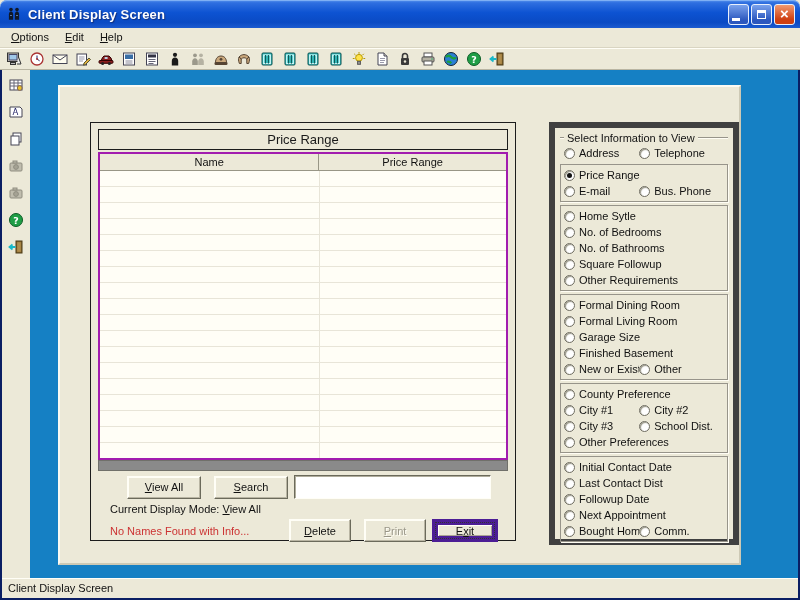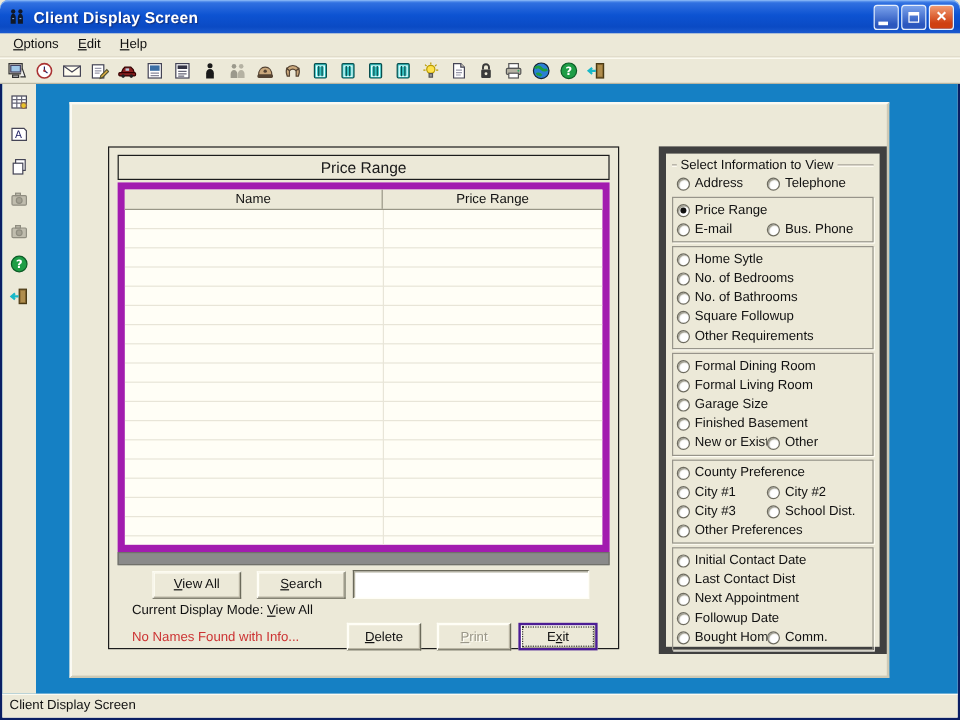--- a/index.html
+++ b/index.html
@@ -45,21 +45,21 @@
   .side-strip .tb-icon { height:20px; }
 
   .panel { position:absolute; left:56px; top:15px; width:683px; height:480px; background:#ece9d8;
     border:2px solid; border-color:#fbfaf3 #cdc9b5 #cdc9b5 #fbfaf3; }
 
   
   .main-group { position:absolute; left:30px; top:35px; width:426px; height:419px;
     border:1px solid #1c1c1c; }
   .grp-header { margin:6px 7px 0; height:21px; border:1px solid #1c1c1c; text-align:center;
     font-size:13px; line-height:19px; color:#1a1a1a; background:#ece9d8; }
-  .tablewrap { margin:2px 7px 0; height:308px; border:6px solid #a21caf; background:#fffef6;
+  .tablewrap { margin:2px 7px 0; height:308px; border:2px solid #a21caf; background:#fffef6;
     display:flex; flex-direction:column; }
   .thead { height:17px; flex:none; display:flex; background:#ece9d8; border-bottom:1px solid #989686; }
   .th { text-align:center; padding-top:2px; }
   .th-0 { flex:0 0 54%; border-right:1px solid #989686; }
   .th-1 { flex:1; }
   .tbody { flex:1; position:relative; overflow:hidden; }
   .trow { height:16px; border-bottom:1px solid #e8e5d8; }
   .vline { position:absolute; left:54%; top:0; bottom:0; width:1px; background:#e8e5d8; }
   .hscroll { margin:0 7px; height:11px; background:#8a8a8a; border:1px solid #70706a; }
 
@@ -70,21 +70,21 @@
   .btn-viewall { width:74px; margin-left:12px; }
   .btn-search { width:74px; margin-left:13px; }
   .search-input { flex:1; margin-left:6px; height:24px; background:#fff; border:1px solid;
     border-color:#6b6a5b #fffef6 #fffef6 #6b6a5b; box-shadow:inset 1px 1px 0 #b0ad9c;
     font-family:"Liberation Sans",sans-serif; font-size:11px; padding:0 3px; }
   .dispmode { margin:3px 0 0 19px; height:14px; }
   .bottomrow { margin:2px 7px 0 19px; display:flex; align-items:center; height:23px; }
   .redmsg { font-size:11px; }
   .btn-delete { width:62px; margin-left:auto; }
   .btn-print  { width:62px; margin-left:13px; color:#9a9789; text-shadow:1px 1px 0 #fffef6; }
-  .btn-exit   { width:66px; margin-left:6px; margin-right:10px; border:2px solid #4c1d95;
+  .btn-exit   { width:66px; margin-left:6px; margin-right:10px; border:6px solid #4c1d95;
     box-shadow:inset 1px 1px 0 #fffef6, inset -1px -1px 0 #a9a593;
     outline:1px dotted #333; outline-offset:-4px; }
 
   
   .right-panel { position:absolute; left:459px; top:35px; width:190px; height:423px;
     border:6px solid #404040; padding:2px 5px;margin-left:30px; }
   .cap-row { display:flex; align-items:center; height:13px; margin-top:1px; }
   .capline { height:2px; border-top:1px solid #97948a; border-bottom:1px solid #fffdf4; }
   .capline.pre { width:4px; }
   .capline.post { flex:1; }
@@ -552,27 +552,27 @@
                 </div>
                 <div class="irow">
                   <span class="icol cfull">
                     <span class="radio"></span>
                     <span class="rlabel">Last Contact Dist</span>
                   </span>
                 </div>
                 <div class="irow">
                   <span class="icol cfull">
                     <span class="radio"></span>
+                    <span class="rlabel">Followup Date</span>
+                  </span>
+                </div>
+                <div class="irow">
+                  <span class="icol cfull">
+                    <span class="radio"></span>
                     <span class="rlabel">Next Appointment</span>
-                  </span>
-                </div>
-                <div class="irow">
-                  <span class="icol cfull">
-                    <span class="radio"></span>
-                    <span class="rlabel">Followup Date</span>
                   </span>
                 </div>
                 <div class="irow">
                   <span class="icol c1">
                     <span class="radio"></span>
                     <span class="rlabel">Bought Home</span>
                   </span>
                   <span class="icol c2">
                     <span class="radio"></span>
                     <span class="rlabel">Comm.</span>

